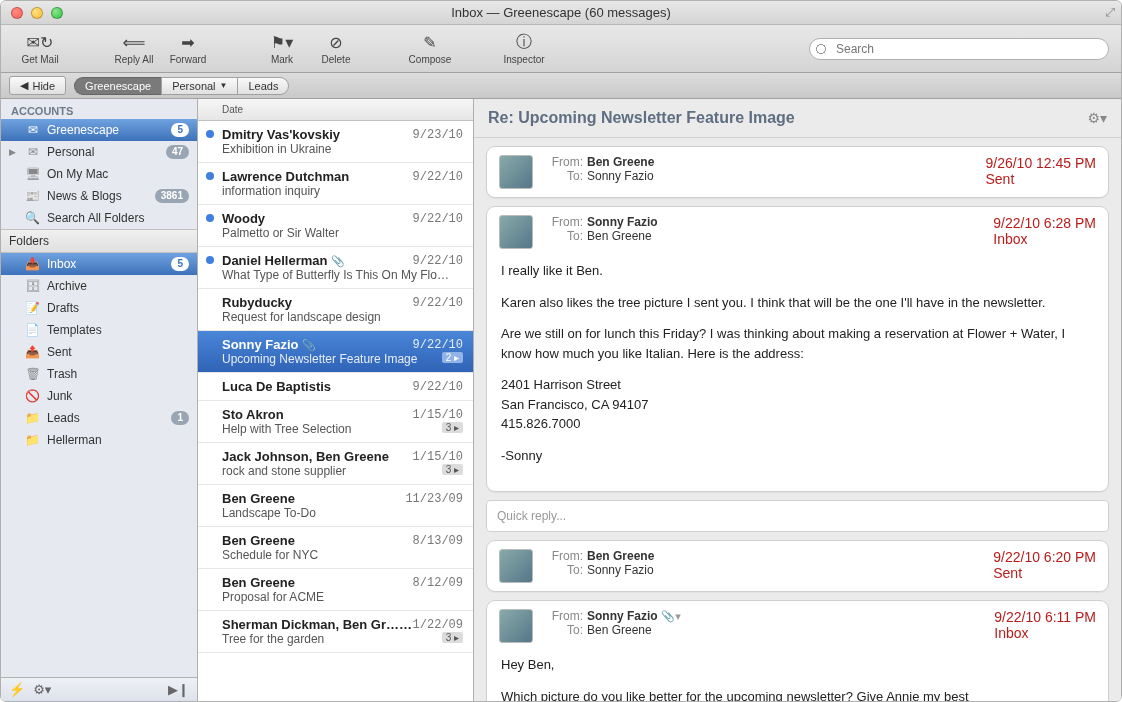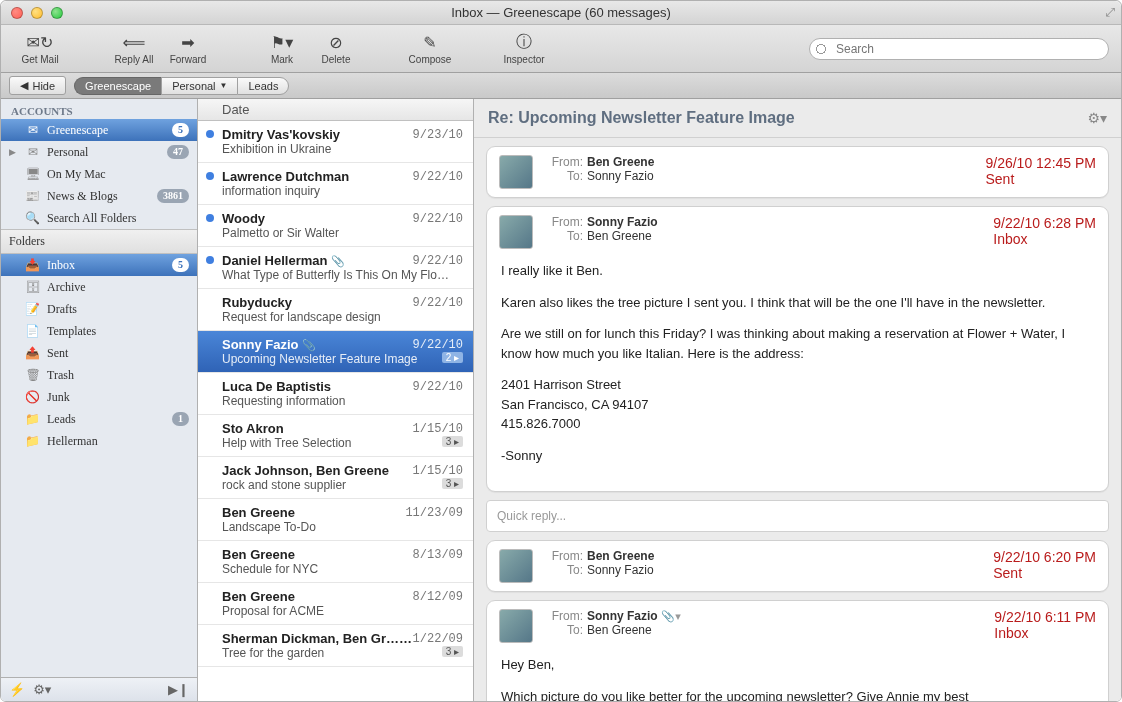--- a/index.html
+++ b/index.html
@@ -71,41 +71,41 @@
 .seg .pillbtn:first-child{border-radius:10px 0 0 10px;}
 .seg .pillbtn:last-child{border-radius:0 10px 10px 0; border-right:1px solid #a0a0a0;}
 .seg .pillbtn.active{ background:#7a7a7a; color:#fff; border-color:#666;}
 
 .main { flex:1; display:flex; overflow:hidden; background:#fff;}
 
 .sidebar {
   width:197px; background:#e6eaf0; border-right:1px solid #b0b0b0;
   display:flex; flex-direction:column;
 }
-.sb-scroll{flex:1; overflow:auto;font-family:Liberation Serif, serif;}
+.sb-scroll{flex:1; overflow:auto;}
 .sb-head { font-size:11px; font-weight:bold; color:#6f7a8a; text-transform:uppercase; padding:6px 10px 2px;}
 .sb-item { display:flex; align-items:center; height:22px; padding:0 8px; font-size:12px; color:#333; cursor:pointer; gap:6px;}
 .sb-item .icn{ width:16px; text-align:center; color:#888; font-size:12px;}
 .sb-item .txt{flex:1; white-space:nowrap; overflow:hidden; text-overflow:ellipsis;}
 .sb-item.sel{ background:linear-gradient(#6fa2df,#3d72ba); color:#fff;}
 .sb-item.sel .icn{color:#fff;}
 .sb-item .badge{ background:#9aa5b3; color:#fff; border-radius:8px; font-size:10px; padding:0 6px; line-height:14px; font-weight:bold;}
 .sb-item.sel .badge{background:#fff; color:#3d72ba;}
 .sb-foldershead{ font-size:12px; padding:4px 8px; background:linear-gradient(#f0f0f0,#e0e0e0); border-top:1px solid #c0c0c0; border-bottom:1px solid #c0c0c0; color:#333;}
 .disclose{font-size:9px; color:#888; width:10px; display:inline-block;}
 .sb-bottom{
   height:24px; border-top:1px solid #b0b0b0;
   background:linear-gradient(#eef1f6,#dde2ea);
   display:flex; align-items:center; padding:0 8px; gap:8px;
   font-size:13px; color:#666;
 }
 .sb-bottom .spacer{flex:1;}
 
 .msglist { width:276px; border-right:1px solid #b0b0b0; display:flex; flex-direction:column; background:#fff;}
-.mlhead{ height:22px; background:linear-gradient(#f6f6f6,#e6e6e6); border-bottom:1px solid #c0c0c0; display:flex; align-items:center; padding:0 10px; font-size:13px; color:#555;}
+.mlhead{ height:22px; background:linear-gradient(#f6f6f6,#e6e6e6); border-bottom:1px solid #c0c0c0; display:flex; align-items:center; padding:0 10px; font-size:10px; color:#555;}
 .mlbody{ flex:1; overflow:auto;}
 .msg{ border-bottom:1px solid #e6e6e6; padding:6px 10px 6px 24px; position:relative; cursor:pointer;}
 .msg .dot{ position:absolute; left:8px; top:9px; width:8px; height:8px; border-radius:50%; background:#3f7fe0;}
 .msg.sel{ background:linear-gradient(#4a86d8,#2f63b6); color:#fff;}
 .msg .row1{ display:flex; align-items:center;}
 .msg .from{ font-weight:bold; font-size:13px; flex:1; white-space:nowrap; overflow:hidden; text-overflow:ellipsis;}
 .msg .date{ font-size:12px; color:#777;font-family:Liberation Mono, monospace;}
 .msg.sel .date{color:#e6edf7;}
 .msg .subj{ font-size:12px; color:#555; display:flex; align-items:flex-start;}
 .msg.sel .subj{color:#e6edf7;}
@@ -355,23 +355,20 @@
           <div class="subj">
             <span style="flex:1; white-space:nowrap; overflow:hidden; text-overflow:ellipsis;">Upcoming Newsletter Feature Image</span>
             <span class="countbadge">2 ▸</span>
           </div>
         </div>
         <div class="msg">
           <div class="row1">
             <span class="from">Luca De Baptistis</span>
             <span class="date">9/22/10</span>
           </div>
-          <div class="subj">
-            <span style="flex:1; white-space:nowrap; overflow:hidden; text-overflow:ellipsis;">Requesting information</span>
-          </div>
         </div>
         <div class="msg">
           <div class="row1">
             <span class="from">Sto Akron</span>
             <span class="date">1/15/10</span>
           </div>
           <div class="subj">
             <span style="flex:1; white-space:nowrap; overflow:hidden; text-overflow:ellipsis;">Help with Tree Selection</span>
             <span class="countbadge">3 ▸</span>
           </div>

